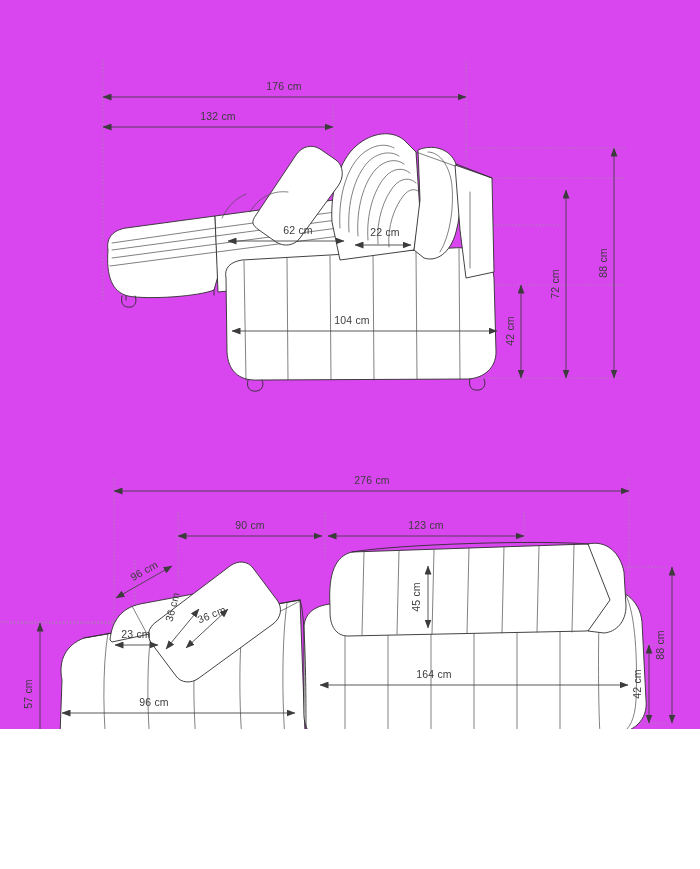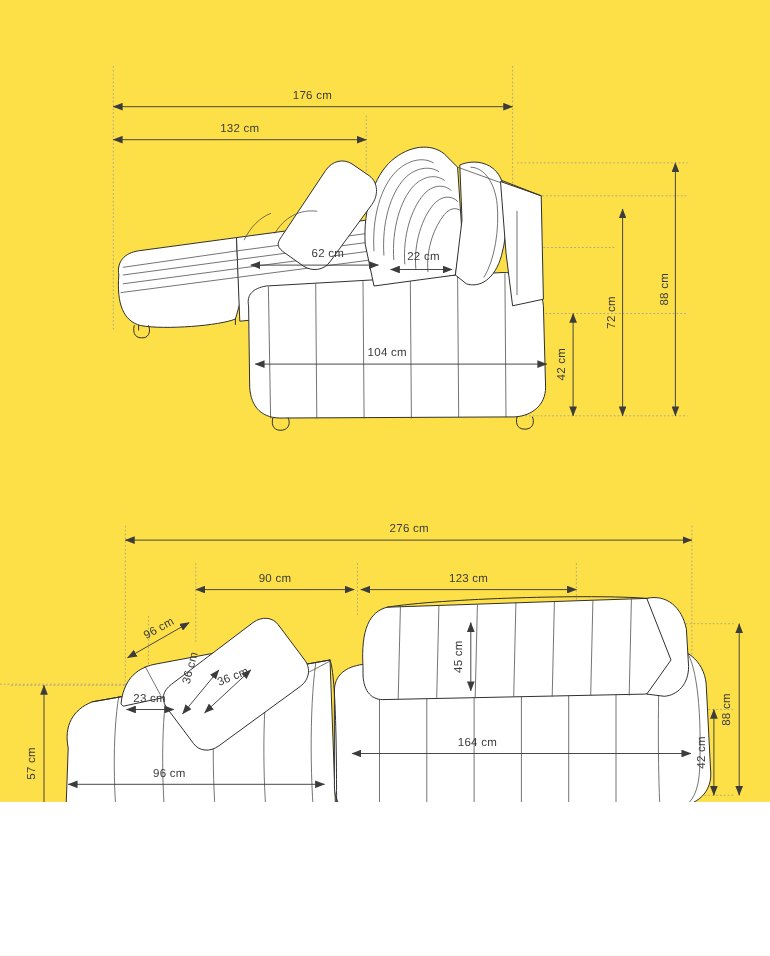--- a/index.html
+++ b/index.html
@@ -8,21 +8,21 @@
     padding: 0;
     background: #ffffff;
   }
   body {
     font-family: "Liberation Sans", sans-serif;
   }
   #sheet {
     position: relative;
     width: 700px;
     height: 729px;
-    background: #fde047;
+    background: #d946ef;
     overflow: hidden;
   }
   #sheet svg {
     position: absolute;
     top: 0;
     left: 0;
     width: 700px;
     height: 869px;
   }
   .dim-label {

